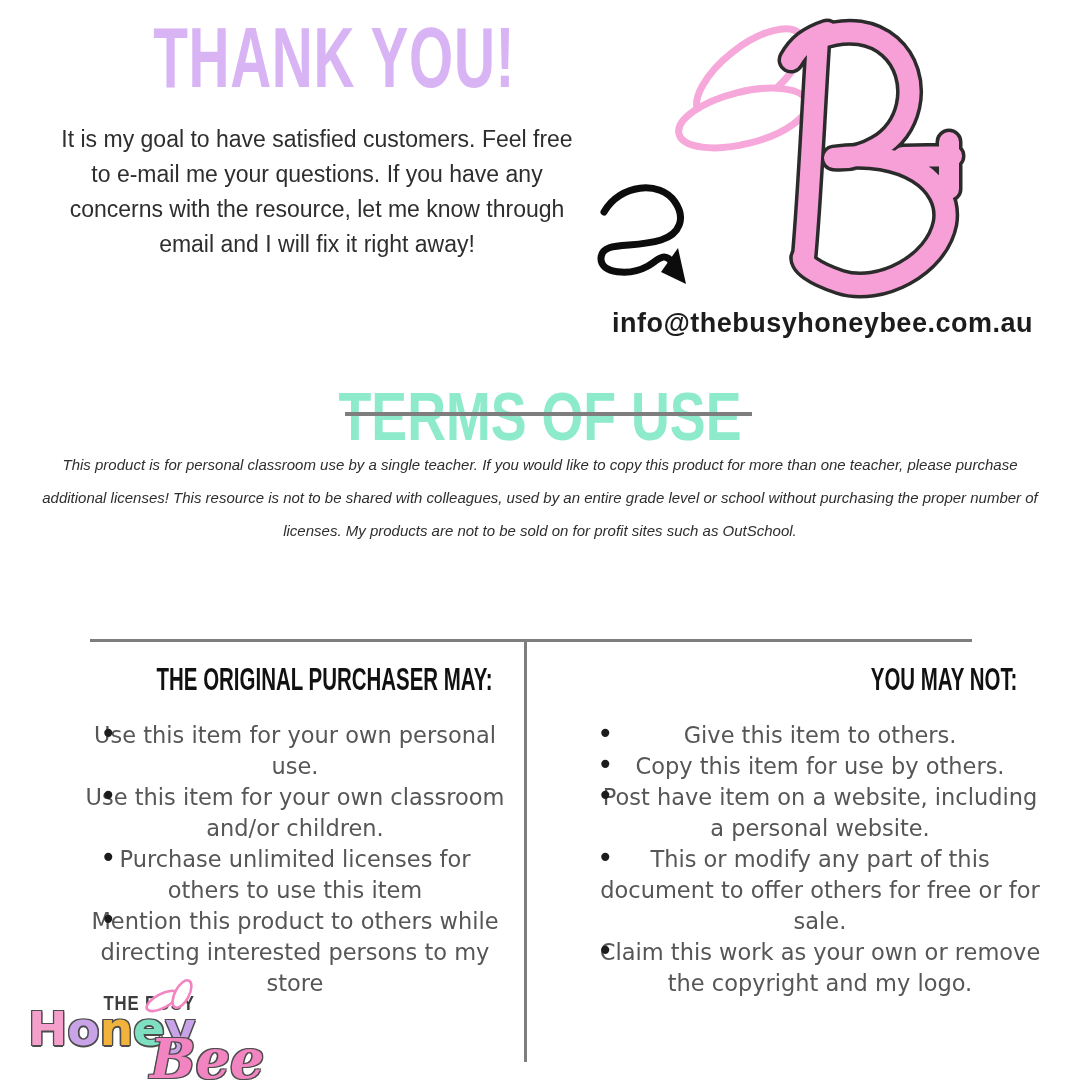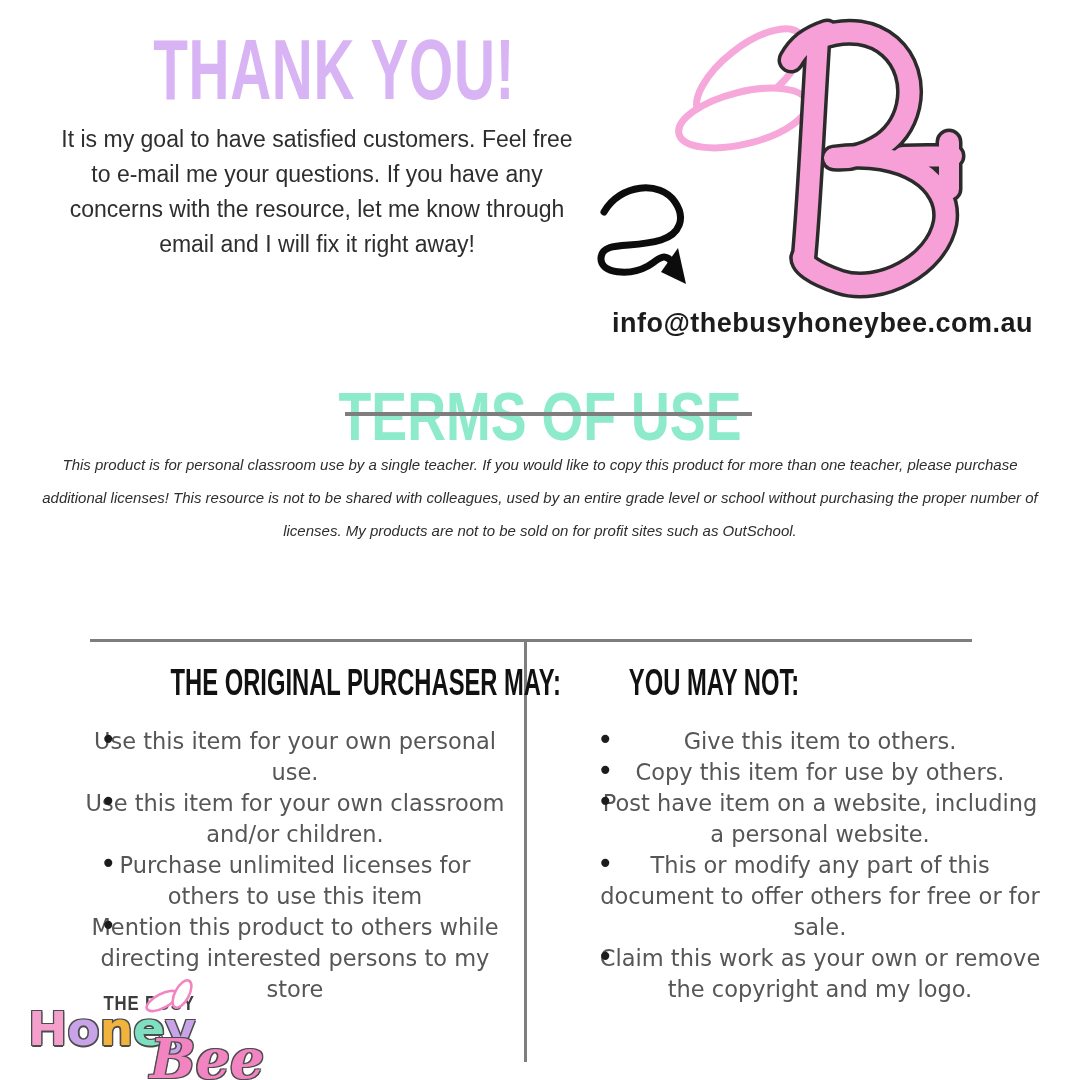--- a/index.html
+++ b/index.html
@@ -4,21 +4,21 @@
 <style>
   html,body{margin:0;padding:0;}
   body{
     width:1080px;height:1080px;position:relative;background:#ffffff;
     font-family:"Liberation Sans",sans-serif;overflow:hidden;
   }
   .abs{position:absolute;}
   .squish{display:inline-block;transform-origin:50% 50%;}
 
   
-  .thank-title{left:60px;top:20px;width:500px;text-align:left;
+  .thank-title{left:60px;top:8px;width:500px;text-align:left;
     font-weight:bold;font-size:86px;color:var(--thank-you);white-space:nowrap;letter-spacing:1px;}
   .thank-title .squish{transform:scaleX(.66);}
   .intro-text{left:50px;top:122px;width:534px;text-align:center;
     font-size:23px;line-height:35px;color:var(--text-dark);}
 
   
   .arrow-wrap{left:592px;top:176px;width:105px;height:118px;}
   .bee-b-wrap{left:655px;top:6px;width:330px;height:300px;}
   .email{left:600px;top:308px;width:445px;text-align:center;
     font-weight:bold;font-size:27px;color:#1c1c1c;letter-spacing:.5px;}
@@ -32,21 +32,21 @@
     font-size:15px;line-height:33px;color:var(--text-dark);font-style:italic;}
 
   
   .divider-h{left:90px;top:639px;width:882px;height:3px;background:var(--divider-gray);}
   .divider-v{left:524px;top:641px;width:3px;height:421px;background:var(--divider-gray);}
 
   
   .col{top:662px;}
   .col-left{left:70px;width:450px;}
   .col-right{left:585px;width:470px;}
-  .col-heading{text-align:left;font-weight:bold;font-size:36px;color:var(--heading-black);white-space:nowrap;}
+  .col-heading{text-align:right;font-weight:bold;font-size:31px;color:var(--heading-black);white-space:nowrap;}
   .col-heading .squish{transform:scaleX(.66);}
   .rules-list{margin:22px 0 4px 0;padding:0;list-style:none;
     font-family:"DejaVu Sans",sans-serif;font-size:22.5px;line-height:31px;
     color:var(--bullet-text);}
   .rules-list li{position:relative;text-align:center;padding:0 14px;}
   .rules-list li::before{content:"\2022";position:absolute;font-size:28px;color:#1c1c1c;top:-2px;}
   .col-left .rules-list li::before{left:30px;}
   .col-right .rules-list li::before{left:12px;}
 
   

